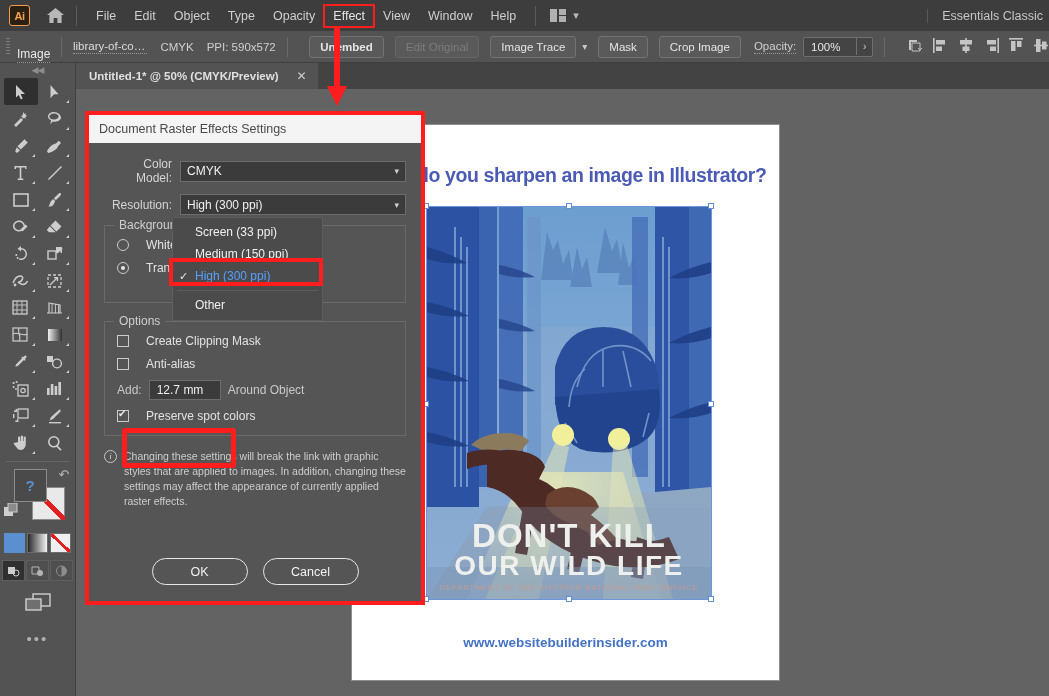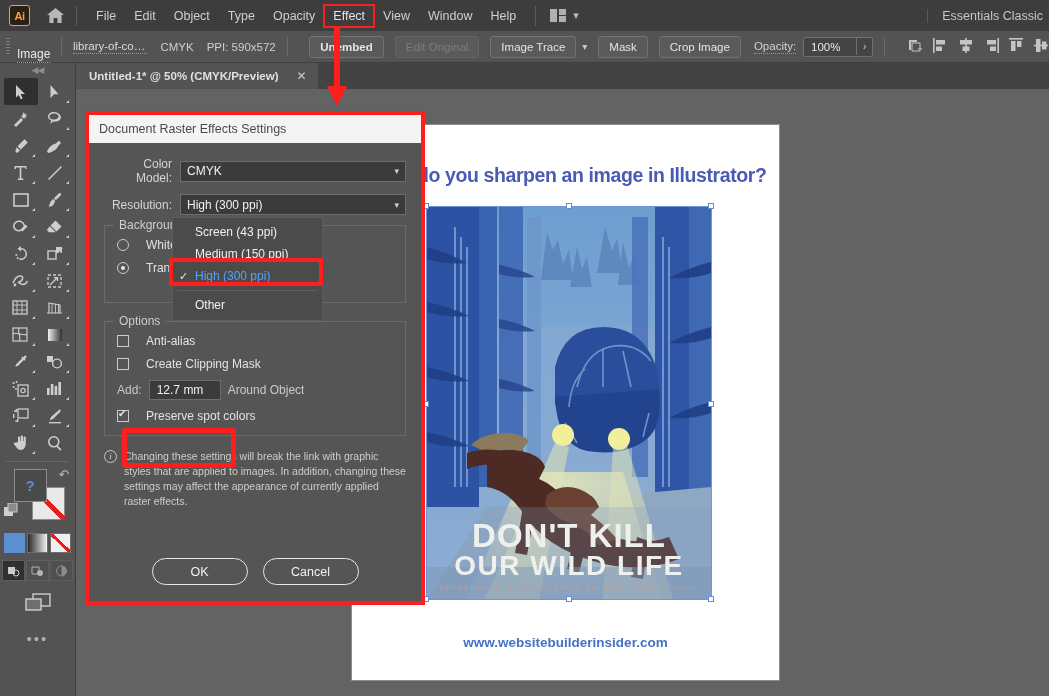--- a/index.html
+++ b/index.html
@@ -792,25 +792,25 @@
         <div class="radio-row">
           <span class="radio on"></span>
           <span class="ctl-label">Transparent</span>
         </div>
       </div>
 
       <div class="fieldset" style="margin-top:18px;">
         <span class="legend">Options</span>
         <div class="check-row">
           <span class="checkbox"></span>
-          <span class="ctl-label">Anti-alias</span>
+          <span class="ctl-label">Create Clipping Mask</span>
         </div>
         <div class="check-row">
           <span class="checkbox"></span>
-          <span class="ctl-label">Create Clipping Mask</span>
+          <span class="ctl-label">Anti-alias</span>
         </div>
         <div class="add-row">
           <span class="t">Add:</span>
           <span class="add-input">12.7 mm</span>
           <span class="t">Around Object</span>
         </div>
         <div class="check-row" style="margin-bottom:0;">
           <span class="checkbox on"></span>
           <span class="ctl-label">Preserve spot colors</span>
         </div>
@@ -826,21 +826,21 @@
       <div class="dlg-btn">OK</div>
       <div class="dlg-btn">Cancel</div>
     </div>
   </div>
 
   <div class="ok-hl"></div>
 
   <div class="dropdown">
     <div class="dd-item">
       <span class="sr"></span>
-      <span>Screen (43 ppi)</span>
+      <span>Screen (33 ppi)</span>
     </div>
     <div class="dd-item">
       <span>Medium (150 ppi)</span>
     </div>
     <div class="dd-item active">
       <span class="tick">✓</span>
       <span>High (300 ppi)</span>
     </div>
     <div class="dd-sep"></div>
     <div class="dd-item">

